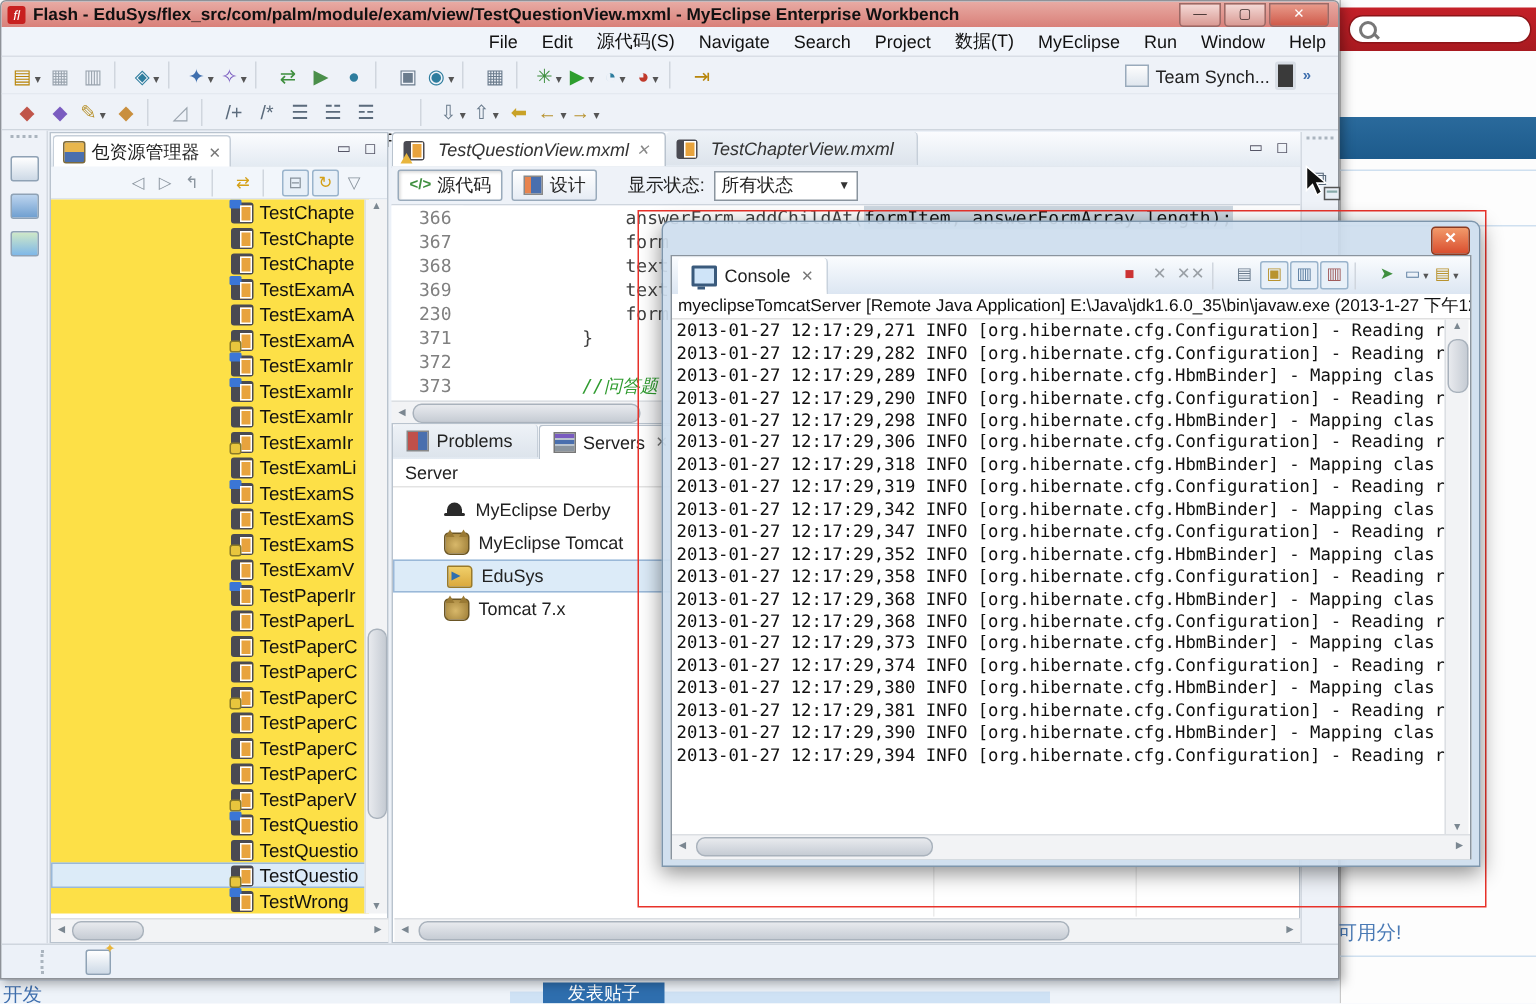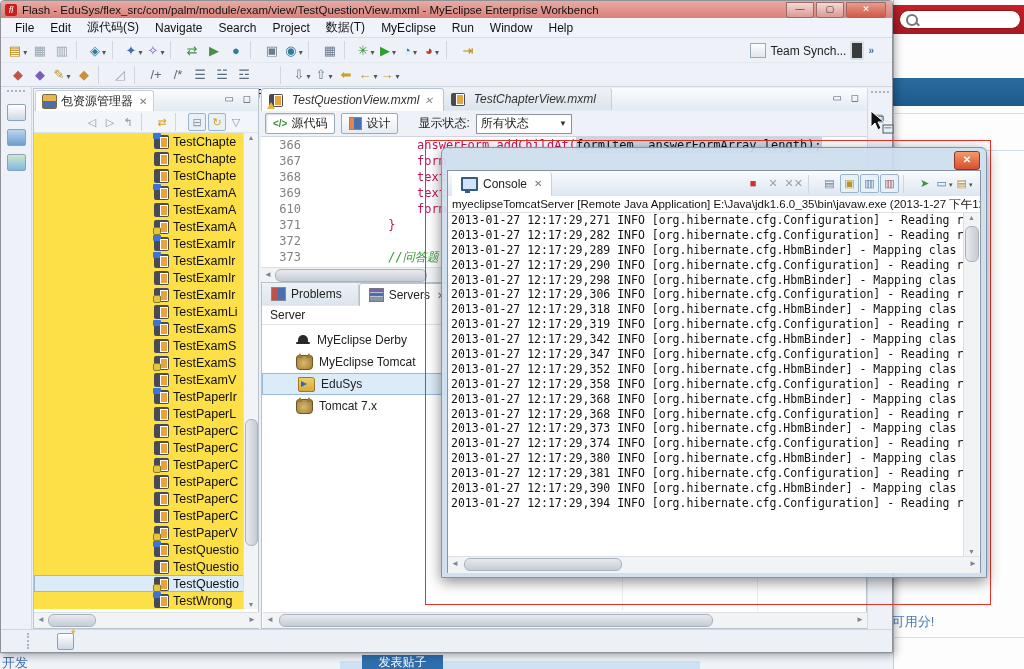--- a/index.html
+++ b/index.html
@@ -18,26 +18,26 @@
   .bg-avail .hl{background:#9cc3e8;color:#1d5b8c;padding:0 1px;}
   .bg-bottom{position:absolute;left:0;top:653px;width:893px;height:16px;background:#eef3f9;border-top:1px solid #d8e2ee;}
   .bg-dev{position:absolute;left:2px;top:654px;color:#3f6fae;font-size:13px;}
   .bg-lightbar{position:absolute;left:340px;top:661px;width:360px;height:8px;background:#cfe2f5;}
   .post-btn{position:absolute;left:362px;top:655px;width:81px;height:14px;background:#2e6eae;color:#fff;border:none;font-size:12px;line-height:12px;padding:0;font-family:"Liberation Sans",sans-serif;}
 
   
   .eclipse{position:absolute;left:0;top:0;width:893px;height:653px;background:#ecf1f8;border:1px solid #8e9298;border-radius:4px 4px 0 0;box-shadow:2px 2px 8px rgba(0,0,0,.35);box-sizing:border-box;overflow:hidden;}
   .titlebar{position:absolute;left:0;top:0;width:100%;height:17px;background:linear-gradient(#e8aba4,#d98079);display:flex;align-items:center;padding-left:4px;box-sizing:border-box;}
   .appicon{width:12px;height:12px;background:#c8201f;border-radius:2px;color:#fff;font-size:9px;font-style:italic;text-align:center;line-height:12px;margin-right:5px;}
-  .wtitle{font-size:11.5px;color:#111;white-space:nowrap;}
+  .wtitle{font-size:11.5px;color:#111;white-space:nowrap;font-weight:bold;}
   .winbtns{position:absolute;right:6px;top:1px;display:flex;gap:2px;}
   .winbtn{width:26px;height:14px;border:1px solid #9b6a66;border-radius:0 0 3px 3px;background:linear-gradient(#f4d9d6,#d99a93);font-size:9px;line-height:13px;text-align:center;color:#3a2a28;}
   .winbtn.close{background:linear-gradient(#e89a8a,#cf5a4a);width:38px;color:#fff;}
 
-  .menubar{position:absolute;left:0;top:17px;width:100%;height:20px;background:#f0f4fa;border-bottom:1px solid #d9dee6;display:flex;align-items:center;padding-left:6px;box-sizing:border-box;}
+  .menubar{position:absolute;left:0;top:17px;width:100%;height:20px;background:#f0f4fa;border-bottom:1px solid #d9dee6;display:flex;align-items:center;padding-left:6px;box-sizing:border-box;justify-content:flex-end;}
   .menu-item{padding:0 8px;color:#111;}
   .toolbar{position:absolute;left:0;width:100%;height:25px;background:#eef2f8;display:flex;align-items:center;padding-left:6px;box-sizing:border-box;}
   .tb1{top:37px;border-bottom:1px solid #e4e9f0;}
   .tb2{top:62px;height:24px;border-bottom:1px solid #cfd6de;}
   .tbi{min-width:20px;height:19px;text-align:center;line-height:19px;font-size:13px;border:1px solid transparent;border-radius:2px;}
   .tbi.dd::after{content:" ▾";font-size:8px;color:#555;}
   .tsep{width:7px;height:18px;border-left:1px solid #d0d6de;margin:0 3px;}
   .team{position:absolute;right:18px;top:40px;display:flex;align-items:center;gap:4px;color:#222;}
   .persp-grid{width:14px;height:13px;background:linear-gradient(#fdfdfd,#dfe6ee);border:1px solid #9ab;}
   .persp-cur{width:10px;height:15px;background:#3a3a3a;border-radius:2px;border:2px solid #d8dee6;}
@@ -90,21 +90,21 @@
   .modebtn.pressed{background:#fff;box-shadow:inset 1px 1px 2px rgba(0,0,0,.15);}
   .srcicon{color:#3f8f3f;font-weight:bold;font-size:10px;}
   .desicon{width:11px;height:11px;background:linear-gradient(90deg,#e8834d 35%,#4a6fae 35%);border:1px solid #888;}
   .stateLbl{margin-left:14px;}
   .stateSel{width:86px;height:18px;border:1px solid #8a949e;background:#fff;display:flex;align-items:center;justify-content:space-between;padding:0 4px;}
   .stateSel .da{font-size:8px;color:#333;}
   .code{position:absolute;left:260px;top:136px;width:606px;height:130px;background:#fff;overflow:hidden;font-family:"DejaVu Sans Mono",monospace;font-size:12px;}
   .crow{height:16px;line-height:16px;white-space:pre;display:flex;}
   .ln{width:40px;text-align:right;color:#808080;padding-right:8px;flex:none;background:#fff;}
   .cin{display:inline-block;flex:none;}
-  .cpre{color:#be185d;}
+  .cpre{color:#404040;}
   .csel{background:#cdd7e0;color:#111;}
   .ccom{color:#2f9b2f;font-style:italic;}
   .ehscroll{left:260px;top:266px;width:606px;}
 
   
   .bpanel{position:absolute;left:260px;top:281px;width:606px;height:347px;background:#fff;border:1px solid #b9c3ce;box-sizing:border-box;}
   .btabs{position:absolute;left:0;top:0;width:100%;height:23px;background:linear-gradient(#fbfcfe,#e3eaf2);border-bottom:1px solid #c6cfd9;display:flex;}
   .btab{height:22px;display:flex;align-items:center;gap:5px;padding:0 9px;border-right:1px solid #c6cfd9;background:linear-gradient(#eef2f7,#dde4ec);border-radius:3px 3px 0 0;}
   .btab.active{background:#fff;border:1px solid #b9c3ce;border-bottom:none;}
   .ic-problems{width:13px;height:12px;background:linear-gradient(90deg,#c0504a 50%,#4a6fae 50%);border:1px solid #888;}
@@ -538,21 +538,21 @@
           <span class="ccom"></span>
         </div>
         <div class="crow">
           <span class="ln">369</span>
           <span class="cin" style="width: 108px;"></span>
           <span class="cpre">text</span>
           <span class="csel"></span>
           <span class="ccom"></span>
         </div>
         <div class="crow">
-          <span class="ln">610</span>
+          <span class="ln">230</span>
           <span class="cin" style="width: 108px;"></span>
           <span class="cpre">form</span>
           <span class="csel"></span>
           <span class="ccom"></span>
         </div>
         <div class="crow">
           <span class="ln">371</span>
           <span class="cin" style="width: 79.2px;"></span>
           <span class="cpre">}</span>
           <span class="csel"></span>

